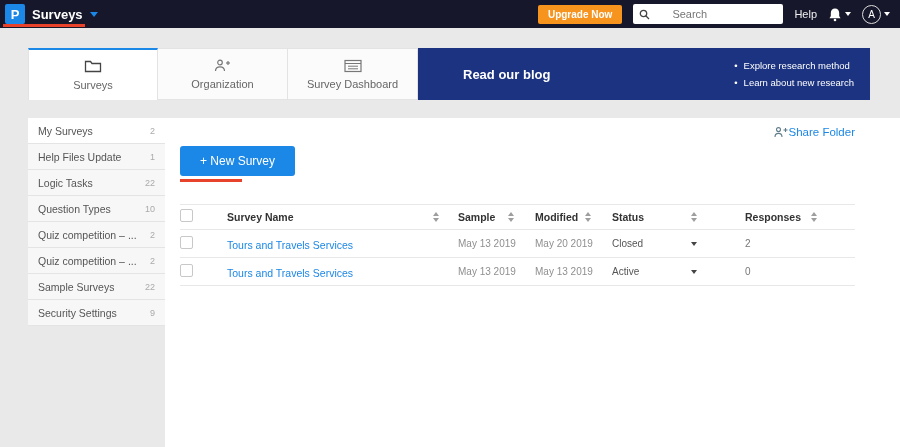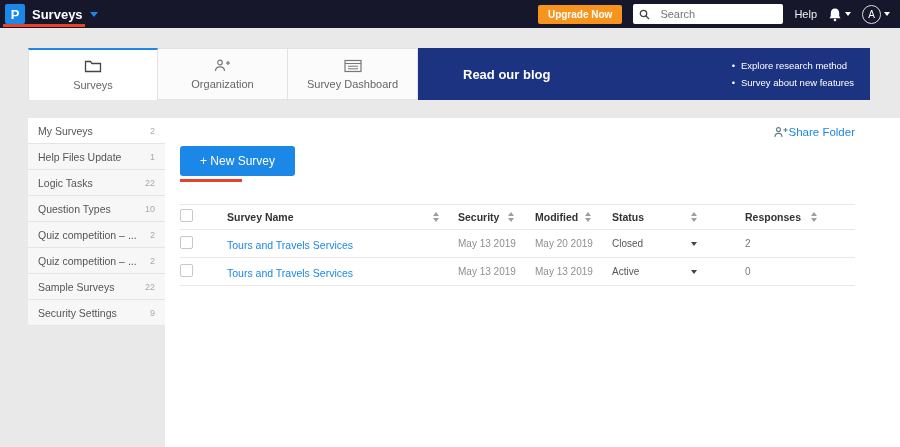--- a/index.html
+++ b/index.html
@@ -26,21 +26,21 @@
   .tri { width:0; height:0; border-left:4px solid transparent; border-right:4px solid transparent; border-top:5px solid #1b87e6; }
   .tri.white { border-left-width:3px; border-right-width:3px; border-top-width:4px; border-top-color:#fff; }
   .topbar-right { margin-left:auto; display:flex; align-items:center; gap:11px; }
   .upgrade-btn {
     background:#f7941e; color:#fff; border:none; border-radius:2px;
     font-size:10px; font-weight:bold; padding:4px 10px; cursor:pointer;
     font-family:inherit;
   }
   .search-box {
     background:#fff; border-radius:2px; height:20px; width:150px;
-    display:flex; align-items:center; gap:8px; padding:0 6px;
+    display:flex; align-items:center; gap:20px; padding:0 6px;
   }
   .search-box input { border:none; outline:none; width:100%; font-size:11px; color:#333; font-family:inherit; }
   .help { color:#eee; font-size:11px; cursor:pointer; }
   .bell-wrap, .avatar-wrap { display:flex; align-items:center; gap:3px; cursor:pointer; }
   .avatar {
     width:19px; height:19px; border-radius:50%; border:1.5px solid #dcdcdc;
     color:#fff; font-size:10px; display:flex; align-items:center; justify-content:center;
   }
   .topbar-underline { position:absolute; top:24px; left:3px; width:82px; height:3px; background:#e8432a; z-index:3; }
 
@@ -176,21 +176,21 @@
             <line x1="4" y1="7.2" x2="14" y2="7.2" stroke="#777" stroke-width="1"></line>
             <line x1="4" y1="9.8" x2="14" y2="9.8" stroke="#777" stroke-width="1"></line>
           </svg>
       </span>
       <span class="tab-label">Survey Dashboard</span>
     </div>
     <div class="blog-banner">
       <div class="blog-title">Read our blog</div>
       <div class="blog-bullets">
         <span class="blog-bullet">Explore research method</span>
-        <span class="blog-bullet">Survey about new features</span>
+        <span class="blog-bullet">Learn about new research</span>
       </div>
     </div>
   </div>
 
   <div class="content">
 
     <aside class="sidebar">
       <div class="side-item selected">
         <span class="side-label">My Surveys</span>
         <span class="side-count">2</span>
@@ -246,21 +246,21 @@
         <div class="trow thead-row">
           <div><span class="checkbox"></span></div>
           <div class="hcell pr10">
             <span class="h-label">Survey Name</span>
             <span class="sort">
                 <i class="up"></i>
                 <i class="dn"></i>
               </span>
           </div>
           <div class="hcell pr12">
-            <span class="h-label">Security</span>
+            <span class="h-label">Sample</span>
             <span class="sort">
                 <i class="up"></i>
                 <i class="dn"></i>
               </span>
           </div>
           <div class="hcell pr12">
             <span class="h-label">Modified</span>
             <span class="sort">
                 <i class="up"></i>
                 <i class="dn"></i>

